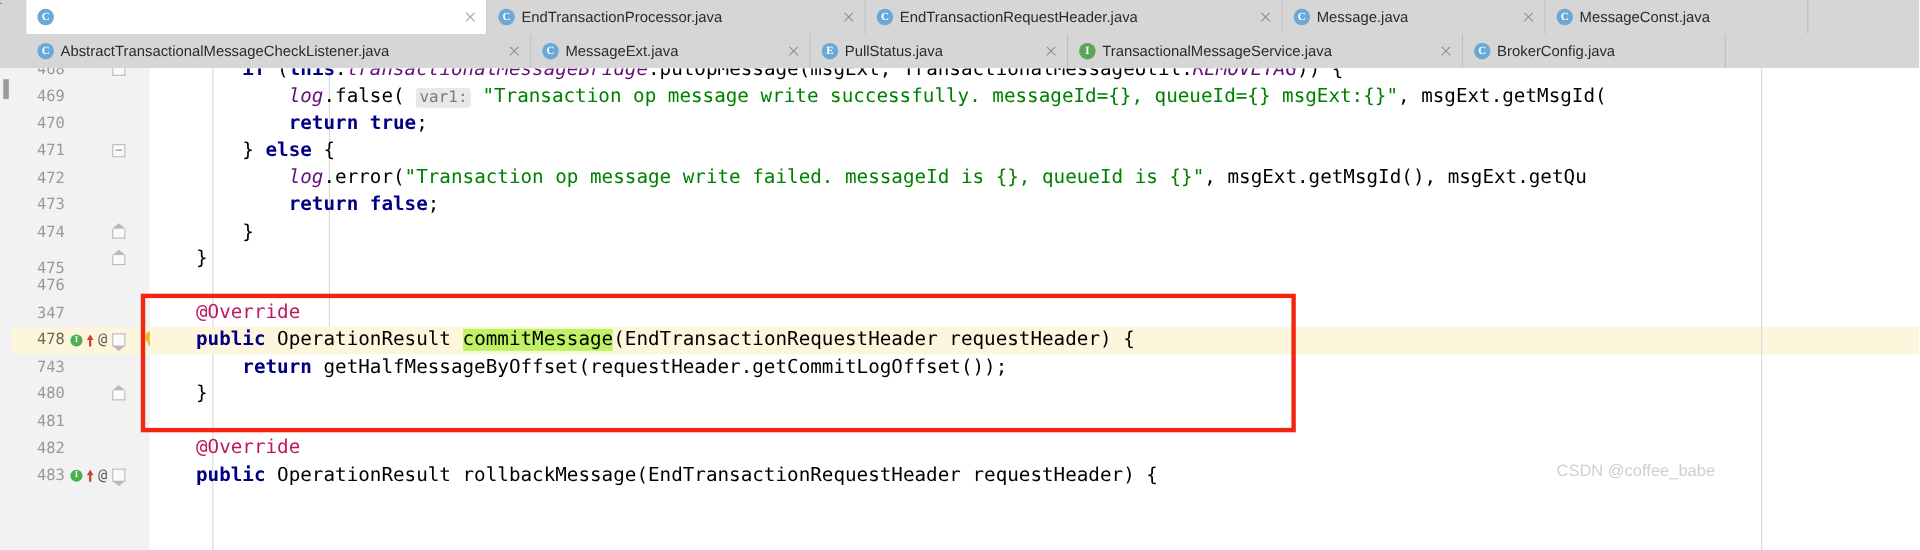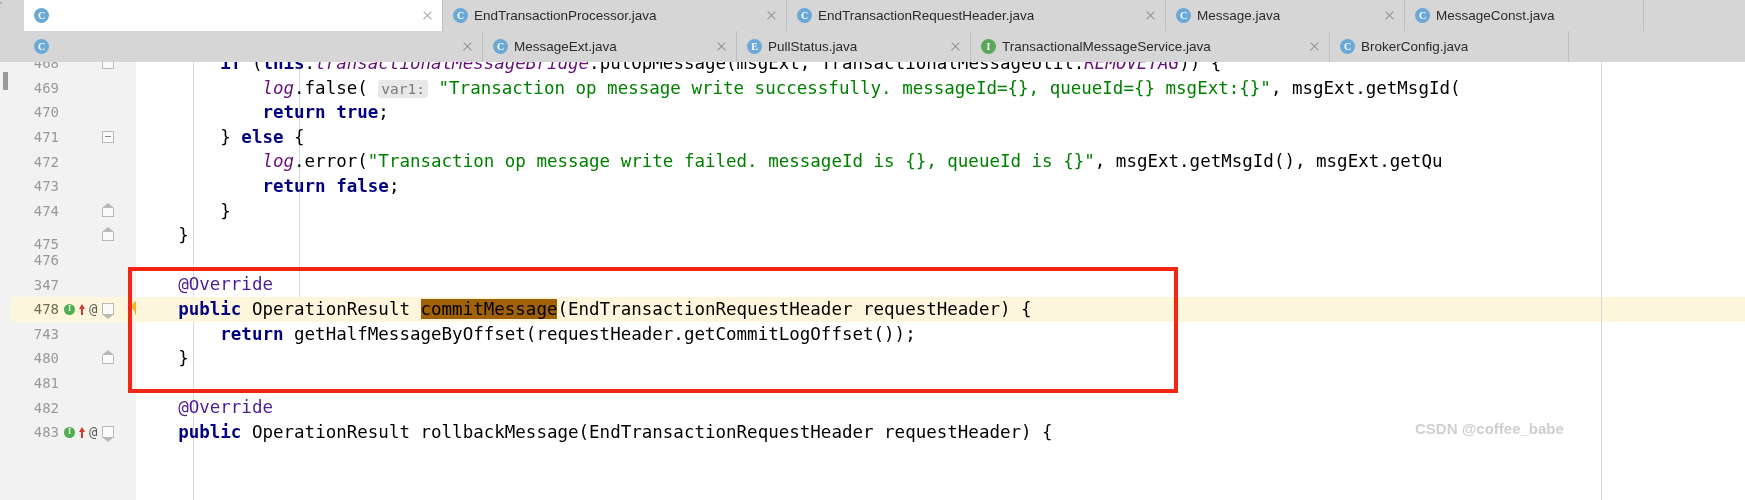--- a/index.html
+++ b/index.html
@@ -140,41 +140,40 @@
     font-family:"DejaVu Sans Mono",monospace;font-size:17.5px;
     color:#000000;
   }
   .codeline.hl{background:#fdf6dd;}
 
   .indentguide{position:absolute;top:0;width:1px;background:#d9d9d9;}
 
   
   .kw{color:#000080;font-weight:bold;}
   .str{color:#008000;}
-  .ann{color:#4c1d95;}
+  .ann{color:#be185d;}
   .fld{color:#660e7a;font-style:italic;}
   .hint{
     background:#e8e8e8;color:#7a7a7a;border-radius:3px;
     font-size:14.5px;padding:1px 3px;margin-top:37px;
   }
-  .selname{background:#a16207;}
+  .selname{background:#bef264;}
 
   
   .redbox{
     position:absolute;border:4px solid #f22613;box-sizing:border-box;pointer-events:none;
   }
 
   
   .rightguide{position:absolute;top:0;width:1px;height:438px;background:#d8d8d8;}
 
   .watermark{
     position:absolute;
     font-family:"Liberation Sans",sans-serif;font-size:15px;color:#cfcfcf;
     white-space:nowrap;
-    font-weight:bold;
   }
 </style>
 </head>
 <body>
 
 <div class="ide">
 
   <div class="tabbar">
 
     <div class="tabrow r1">
@@ -211,20 +210,21 @@
             <span class="spacer"></span>
           </div>
         </div>
     </div>
 
     <div class="tabrow r2">
       <div class="leftstub"></div>
       <div id="row2tabs" style="display:flex;flex:1 1 auto;min-width:0;">
           <div class="tab" style="width: 440px;">
             <span class="fico c">C</span>
+            <span class="tab-label">AbstractTransactionalMessageCheckListener.java</span>
             <span class="spacer"></span>
             <span class="closex"></span>
           </div>
           <div class="tab" style="width: 235px;">
             <span class="fico c">C</span>
             <span class="tab-label">MessageExt.java</span>
             <span class="spacer"></span>
             <span class="closex"></span>
           </div>
           <div class="tab" style="width: 215px;">

